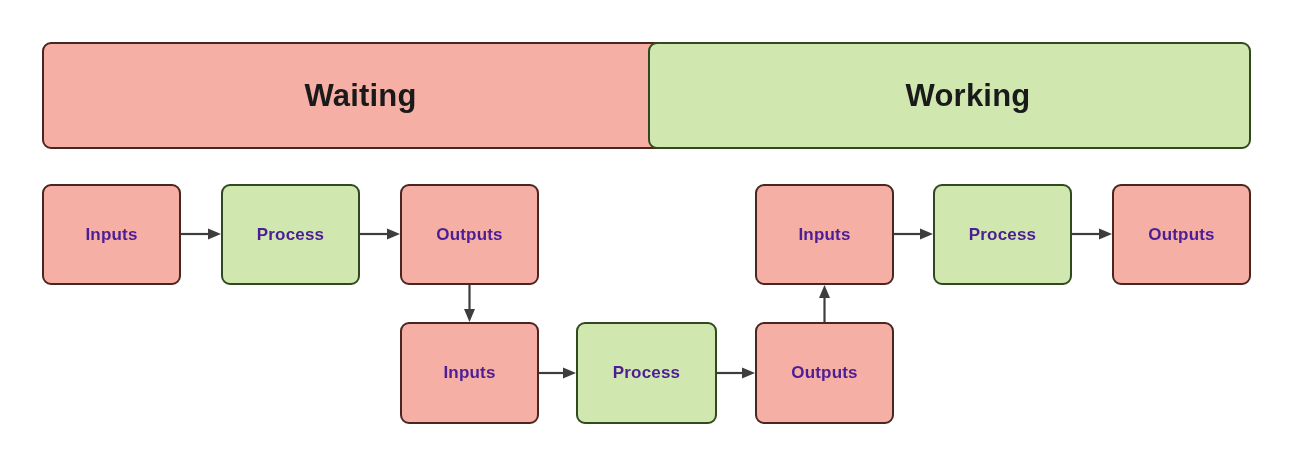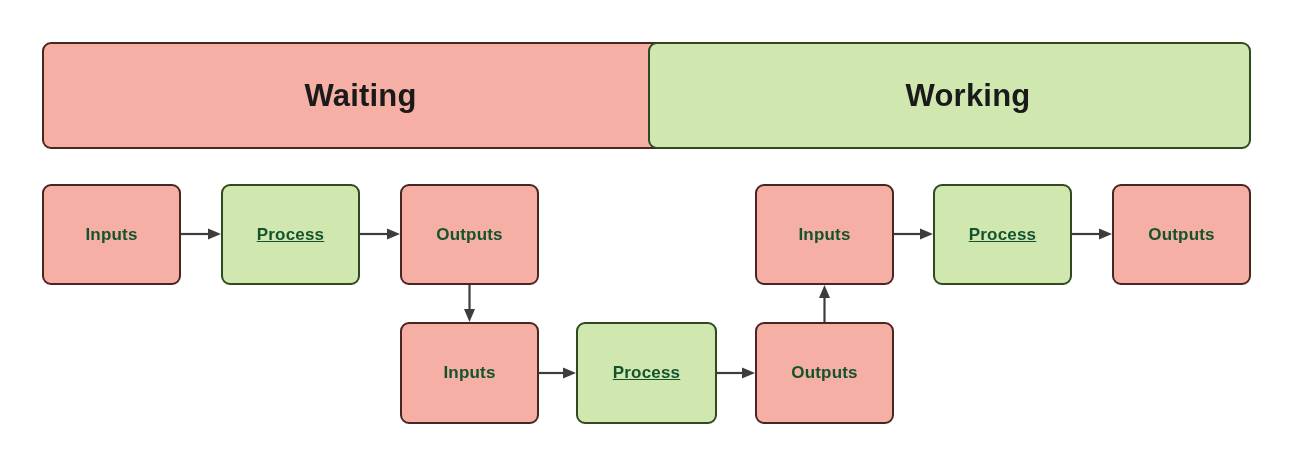--- a/index.html
+++ b/index.html
@@ -49,30 +49,29 @@
   .node {
     position: absolute;
     box-sizing: border-box;
     border-radius: 9px;
     display: flex;
     align-items: center;
     justify-content: center;
     font-weight: bold;
     font-size: 17px;
     letter-spacing: 0.2px;
-    color: #14532d;
+    color: #4c1d95;
   }
   .node.red {
     background: #F6AFA4;
     border: 2.5px solid #4A2620;
   }
   .node.green {
     background: #D0E8B0;
     border: 2.5px solid #2F4A1E;
-    text-decoration: underline;
   }
   #edges {
     position: absolute;
     left: 0;
     top: 0;
     width: 1292px;
     height: 467px;
     pointer-events: none;
   }
   .edge-line {

